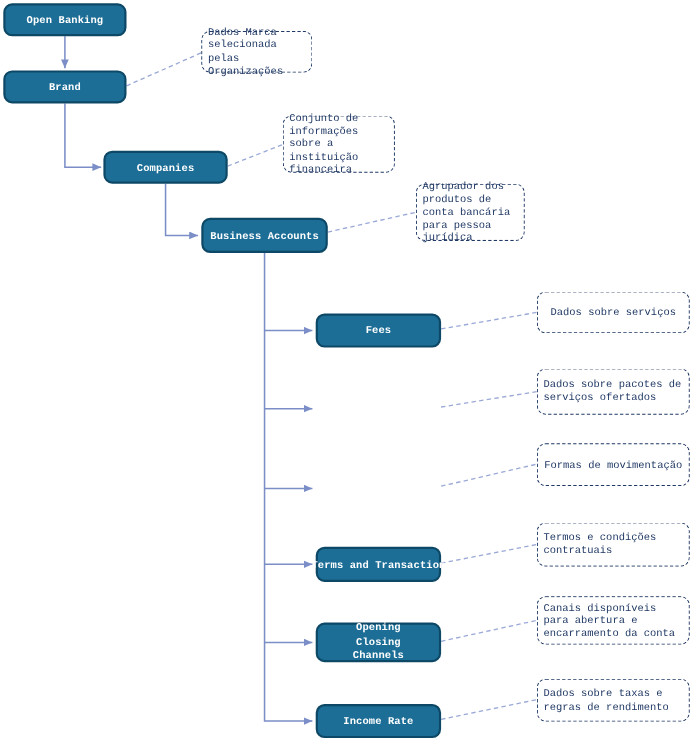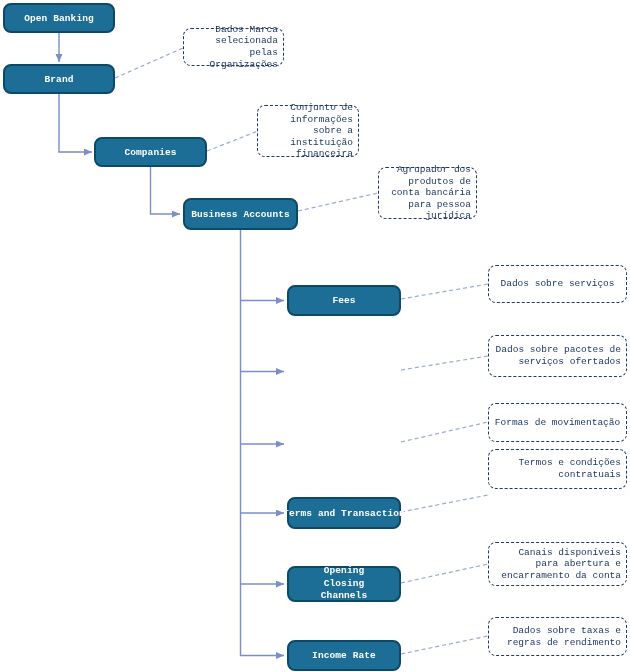--- a/index.html
+++ b/index.html
@@ -49,21 +49,21 @@
   .note {
     position: absolute;
     z-index: 2;
     box-sizing: border-box;
     border: 1.2px dashed #1f3864;
     border-radius: 8px;
     background: #ffffff;
     color: #1f3864;
     font-size: 9.5px;
     line-height: 1.22;
-    text-align: right;
+    text-align: left;
     display: flex;
     align-items: center;
     justify-content: center;
     padding: 2px 5px;
   }
 </style>
 </head>
 <body>
 
 <div class="canvas">
@@ -104,17 +104,17 @@
   <div class="node" style="left:287px; top:497px; width:114px; height:32px;">Terms and Transaction</div>
   <div class="node wrap" style="left:287px; top:566px; width:114px; height:36px;">Opening Closing Channels</div>
   <div class="node" style="left:287px; top:640px; width:114px; height:31px;">Income Rate</div>
 
   <div class="note" style="left:183px; top:28px; width:101px; height:38px;">Dados Marca selecionada pelas Organizações</div>
   <div class="note" style="left:257px; top:105px; width:102px; height:52px;">Conjunto de informações sobre a instituição financeira</div>
   <div class="note" style="left:378px; top:167px; width:99px; height:52px;">Agrupador dos produtos de conta bancária para pessoa jurídica</div>
   <div class="note" style="left:488px; top:335px; width:139px; height:42px;">Dados sobre pacotes de serviços ofertados</div>
   <div class="note" style="left:488px; top:265px; width:139px; height:38px;">Dados sobre serviços</div>
   <div class="note" style="left:488px; top:403px; width:139px; height:39px;">Formas de movimentação</div>
-  <div class="note" style="left:488px; top:449px; width:139px; height:40px;">Termos e condições contratuais</div>
+  <div class="note" style="left:488px; top:475px; width:139px; height:40px;">Termos e condições contratuais</div>
   <div class="note" style="left:488px; top:617px; width:139px; height:39px;">Dados sobre taxas e regras de rendimento</div>
   <div class="note" style="left:488px; top:542px; width:139px; height:44px;">Canais disponíveis para abertura e encarramento da conta</div>
 
 </div>
 
 </body></html>

